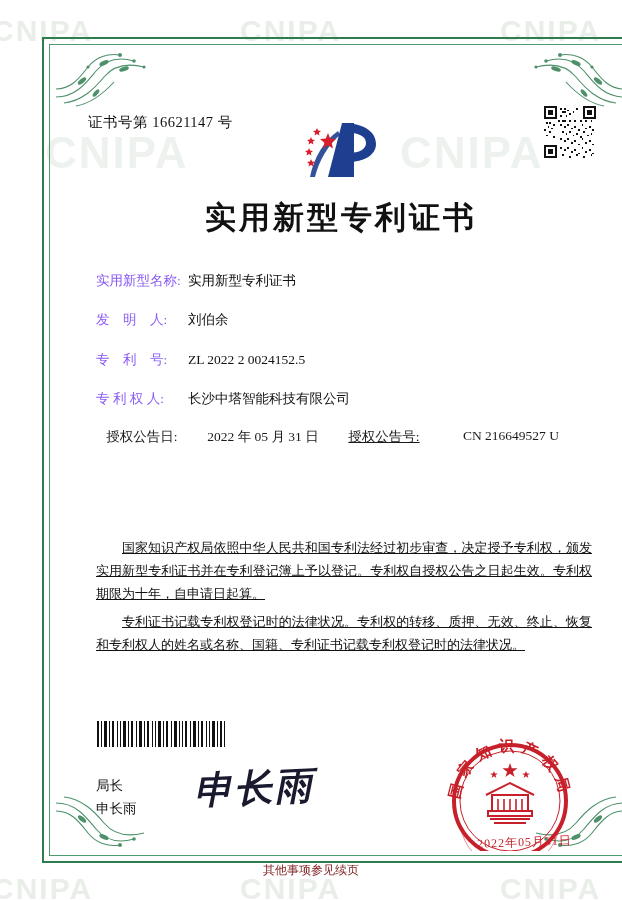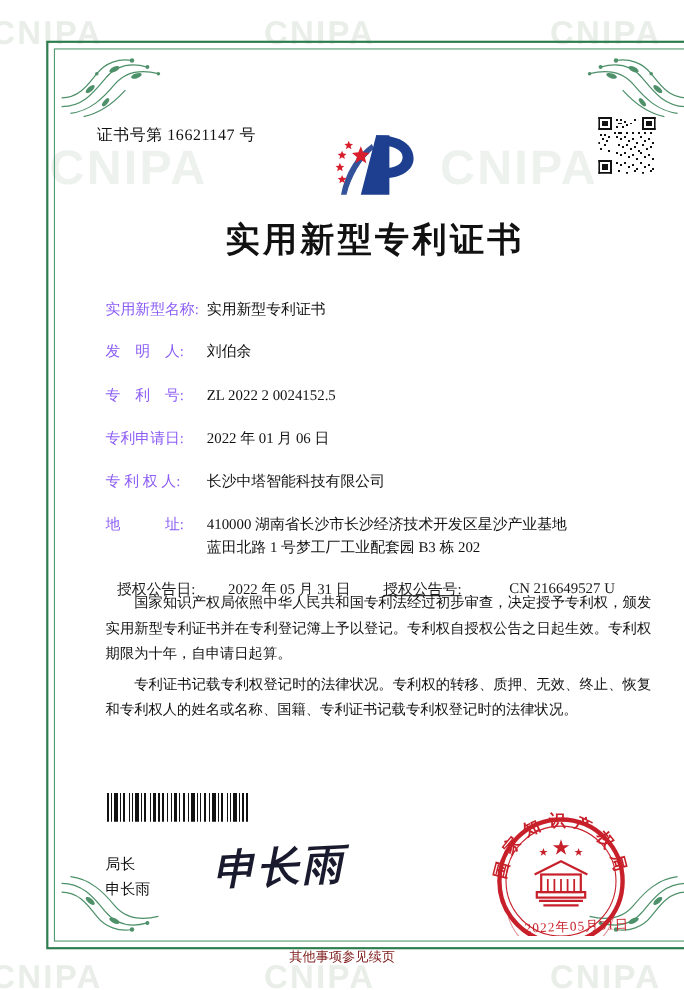--- a/index.html
+++ b/index.html
@@ -162,20 +162,21 @@
     left: 42px;
     right: 34px;
     font-size: 13px;
     line-height: 1.75;
     text-align: justify;
     color: #111;
   }
   .paras p {
     margin: 0 0 6px 0;
     text-indent: 2em;
+    text-decoration: underline;
   }
 
   
   .barcode {
     position: absolute;
     left: 42px;
     top: 672px;
     width: 130px;
     height: 26px;
   }
@@ -424,33 +425,22 @@
       </div>
       <div class="field">
         <div class="lbl">发　明　人:</div>
         <div class="val">刘伯余</div>
       </div>
       <div class="field">
         <div class="lbl">专　利　号:</div>
         <div class="val">ZL 2022 2 0024152.5</div>
       </div>
       <div class="field">
-        <div class="lbl">专利申请日:</div>
-        <div class="val">2022 年 01 月 06 日</div>
-      </div>
-      <div class="field">
         <div class="lbl">专 利 权 人:</div>
         <div class="val">长沙中塔智能科技有限公司</div>
-      </div>
-      <div class="field">
-        <div class="lbl">地　　　址:</div>
-        <div class="val">
-          <span class="l2">410000 湖南省长沙市长沙经济技术开发区星沙产业基地</span>
-          <span class="l2">蓝田北路 1 号梦工厂工业配套园 B3 栋 202</span>
-        </div>
       </div>
       <div class="pub-row">
         <div class="lbl">授权公告日:</div>
         <div class="val">2022 年 05 月 31 日</div>
         <div class="lbl2">授权公告号:</div>
         <div class="val2">CN 216649527 U</div>
       </div>
     </div>
 
     <div class="paras">

